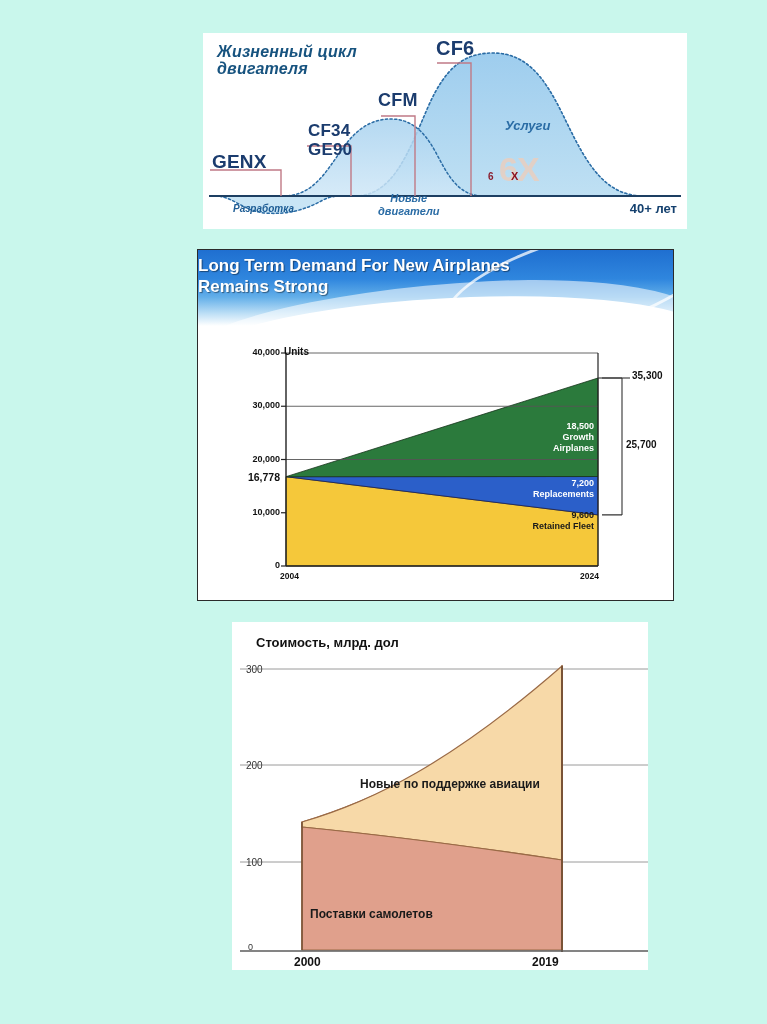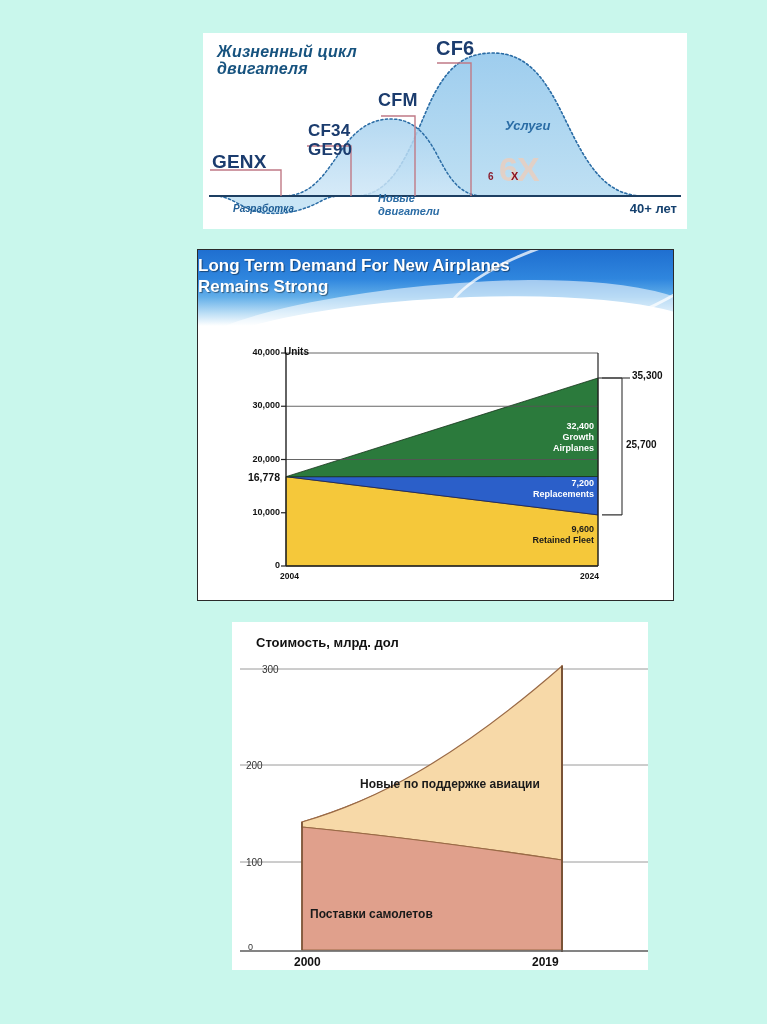--- a/index.html
+++ b/index.html
@@ -33,21 +33,21 @@
   }
   #lab-genx { left:9px; top:118px; font-size:19px; }
   #lab-cf34 { left:105px; top:88px;  font-size:17px; line-height:19px; }
   #lab-cfm  { left:175px; top:57px;  font-size:18px; }
   #lab-cf6  { left:233px; top:4px;   font-size:20px; }
   .lc-soft {
     position:absolute; font-style:italic; font-weight:bold;
     color:#2a6ca5;
   }
   #lab-razrab { left:30px; top:170px; font-size:10px; color:#1d5c94; }
-  #lab-newengines { left:175px; top:159px; font-size:11px; line-height:13px; text-align:left;}
+  #lab-newengines { left:175px; top:159px; font-size:11px; line-height:13px; text-align:center;}
   #lab-uslugi { left:302px; top:85px; font-size:13px; }
   #lab-years { right:10px; top:168px; font-size:13px; color:#14406e; font-weight:bold; position:absolute;}
   #wm-6x {
     position:absolute; left:296px; top:117px;
     font-size:34px; font-weight:bold; color:#e9cfc0; opacity:.85;
     letter-spacing:-1px;
   }
   #wm-6 { position:absolute; left:285px; top:138px; font-size:10px; font-weight:bold; color:#8b2030;}
   #wm-x { position:absolute; left:308px; top:137px; font-size:11px; font-weight:bold; color:#8b1020;}
 
@@ -225,31 +225,31 @@
     <div class="dm-axis-lab" style="left:16px; top:74px; width:66px;">30,000</div>
     <div class="dm-axis-lab" style="left:16px; top:128px; width:66px;">20,000</div>
     <div class="dm-axis-lab" style="left:16px; top:145px; width:66px; font-size:10.5px;">16,778</div>
     <div class="dm-axis-lab" style="left:16px; top:181px; width:66px;">10,000</div>
     <div class="dm-axis-lab" style="left:16px; top:234px; width:66px;">0</div>
 
     <div class="dm-year" style="left:82px; top:245px;">2004</div>
     <div class="dm-year" style="left:382px; top:245px;">2024</div>
 
     <div class="dm-inplot" style="left:300px; top:95px; width:96px;">
-      <div>32,400</div>
+      <div>18,500</div>
       <div>Growth</div>
       <div>Airplanes</div>
     </div>
 
     <div class="dm-inplot" style="left:278px; top:152px; width:118px;">
       <div>7,200</div>
       <div>Replacements</div>
     </div>
 
-    <div class="dm-inplot" style="left:272px; top:198px; width:124px; color:#1a1a1a;">
+    <div class="dm-inplot" style="left:272px; top:184px; width:124px; color:#1a1a1a;">
       <div>9,600</div>
       <div>Retained Fleet</div>
     </div>
 
     <div class="dm-right" style="left:434px; top:44px;">35,300</div>
     <div class="dm-right" style="left:428px; top:113px;">25,700</div>
   </div>
 </div>
 
 <div class="slide" id="panel-cost">
@@ -268,21 +268,21 @@
     <path d="M70,200 C140,180 220,140 330,44 L330,238 C250,226 160,214 70,205 Z" fill="#f7d9a8" stroke="#9a6a46" stroke-width="1.2"></path>
 
     <path d="M70,205 C160,214 250,226 330,238 L330,328 L70,328 Z" fill="#e0a08c" stroke="#9a6a46" stroke-width="1.2"></path>
 
     <line x1="70" y1="200" x2="70" y2="328" stroke="#7a5336" stroke-width="1.6"></line>
     <line x1="330" y1="44" x2="330" y2="330" stroke="#7a5336" stroke-width="2"></line>
 
     <line x1="8" y1="329" x2="416" y2="329" stroke="#5b5b5b" stroke-width="1.4"></line>
   </svg>
 
-  <div class="ct-ylab" style="left:14px; top:42px;margin-left:16px;">300</div>
+  <div class="ct-ylab" style="left:14px; top:42px;">300</div>
   <div class="ct-ylab" style="left:14px; top:138px;">200</div>
   <div class="ct-ylab" style="left:14px; top:235px;">100</div>
   <div class="ct-zero" style="left:16px; top:320px;">0</div>
 
   <div class="ct-year" style="left:62px; top:333px;">2000</div>
   <div class="ct-year" style="left:300px; top:333px;">2019</div>
 
   <div class="ct-series" style="left:128px; top:155px;">Новые по поддержке авиации</div>
   <div class="ct-series" style="left:78px; top:285px;">Поставки самолетов</div>
 </div>

